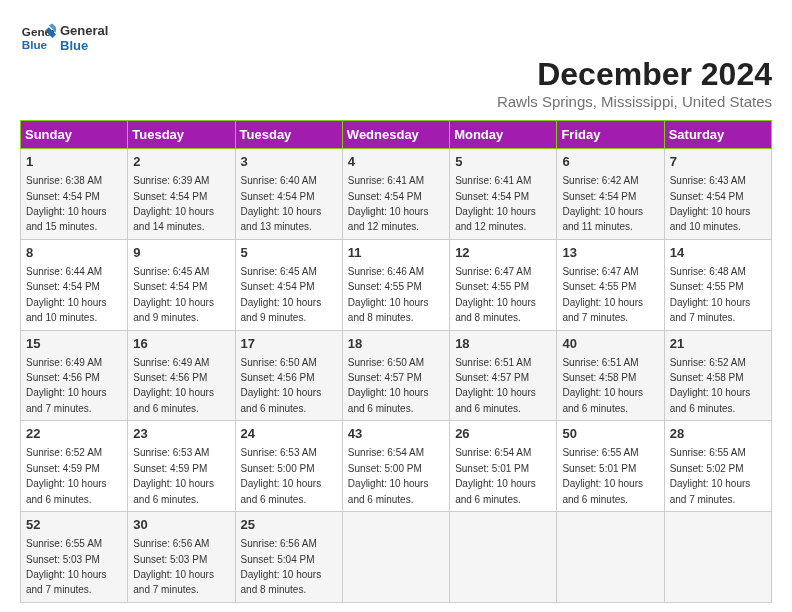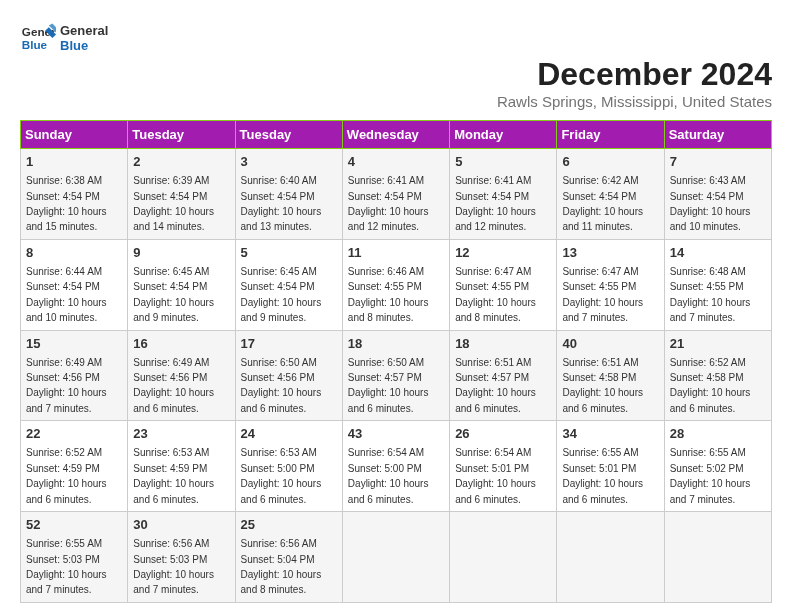--- a/index.html
+++ b/index.html
@@ -221,21 +221,21 @@
       </td>
         <td>
         <span class="day-number">43</span>
         <span class="day-info">Sunrise: 6:54 AM<br>Sunset: 5:00 PM<br>Daylight: 10 hours and 6 minutes.</span>
       </td>
         <td>
         <span class="day-number">26</span>
         <span class="day-info">Sunrise: 6:54 AM<br>Sunset: 5:01 PM<br>Daylight: 10 hours and 6 minutes.</span>
       </td>
         <td>
-        <span class="day-number">34</span>
+        <span class="day-number">50</span>
         <span class="day-info">Sunrise: 6:55 AM<br>Sunset: 5:01 PM<br>Daylight: 10 hours and 6 minutes.</span>
       </td>
         <td>
         <span class="day-number">28</span>
         <span class="day-info">Sunrise: 6:55 AM<br>Sunset: 5:02 PM<br>Daylight: 10 hours and 7 minutes.</span>
       </td>
       </tr>
       <tr>
         <td>
         <span class="day-number">52</span>

